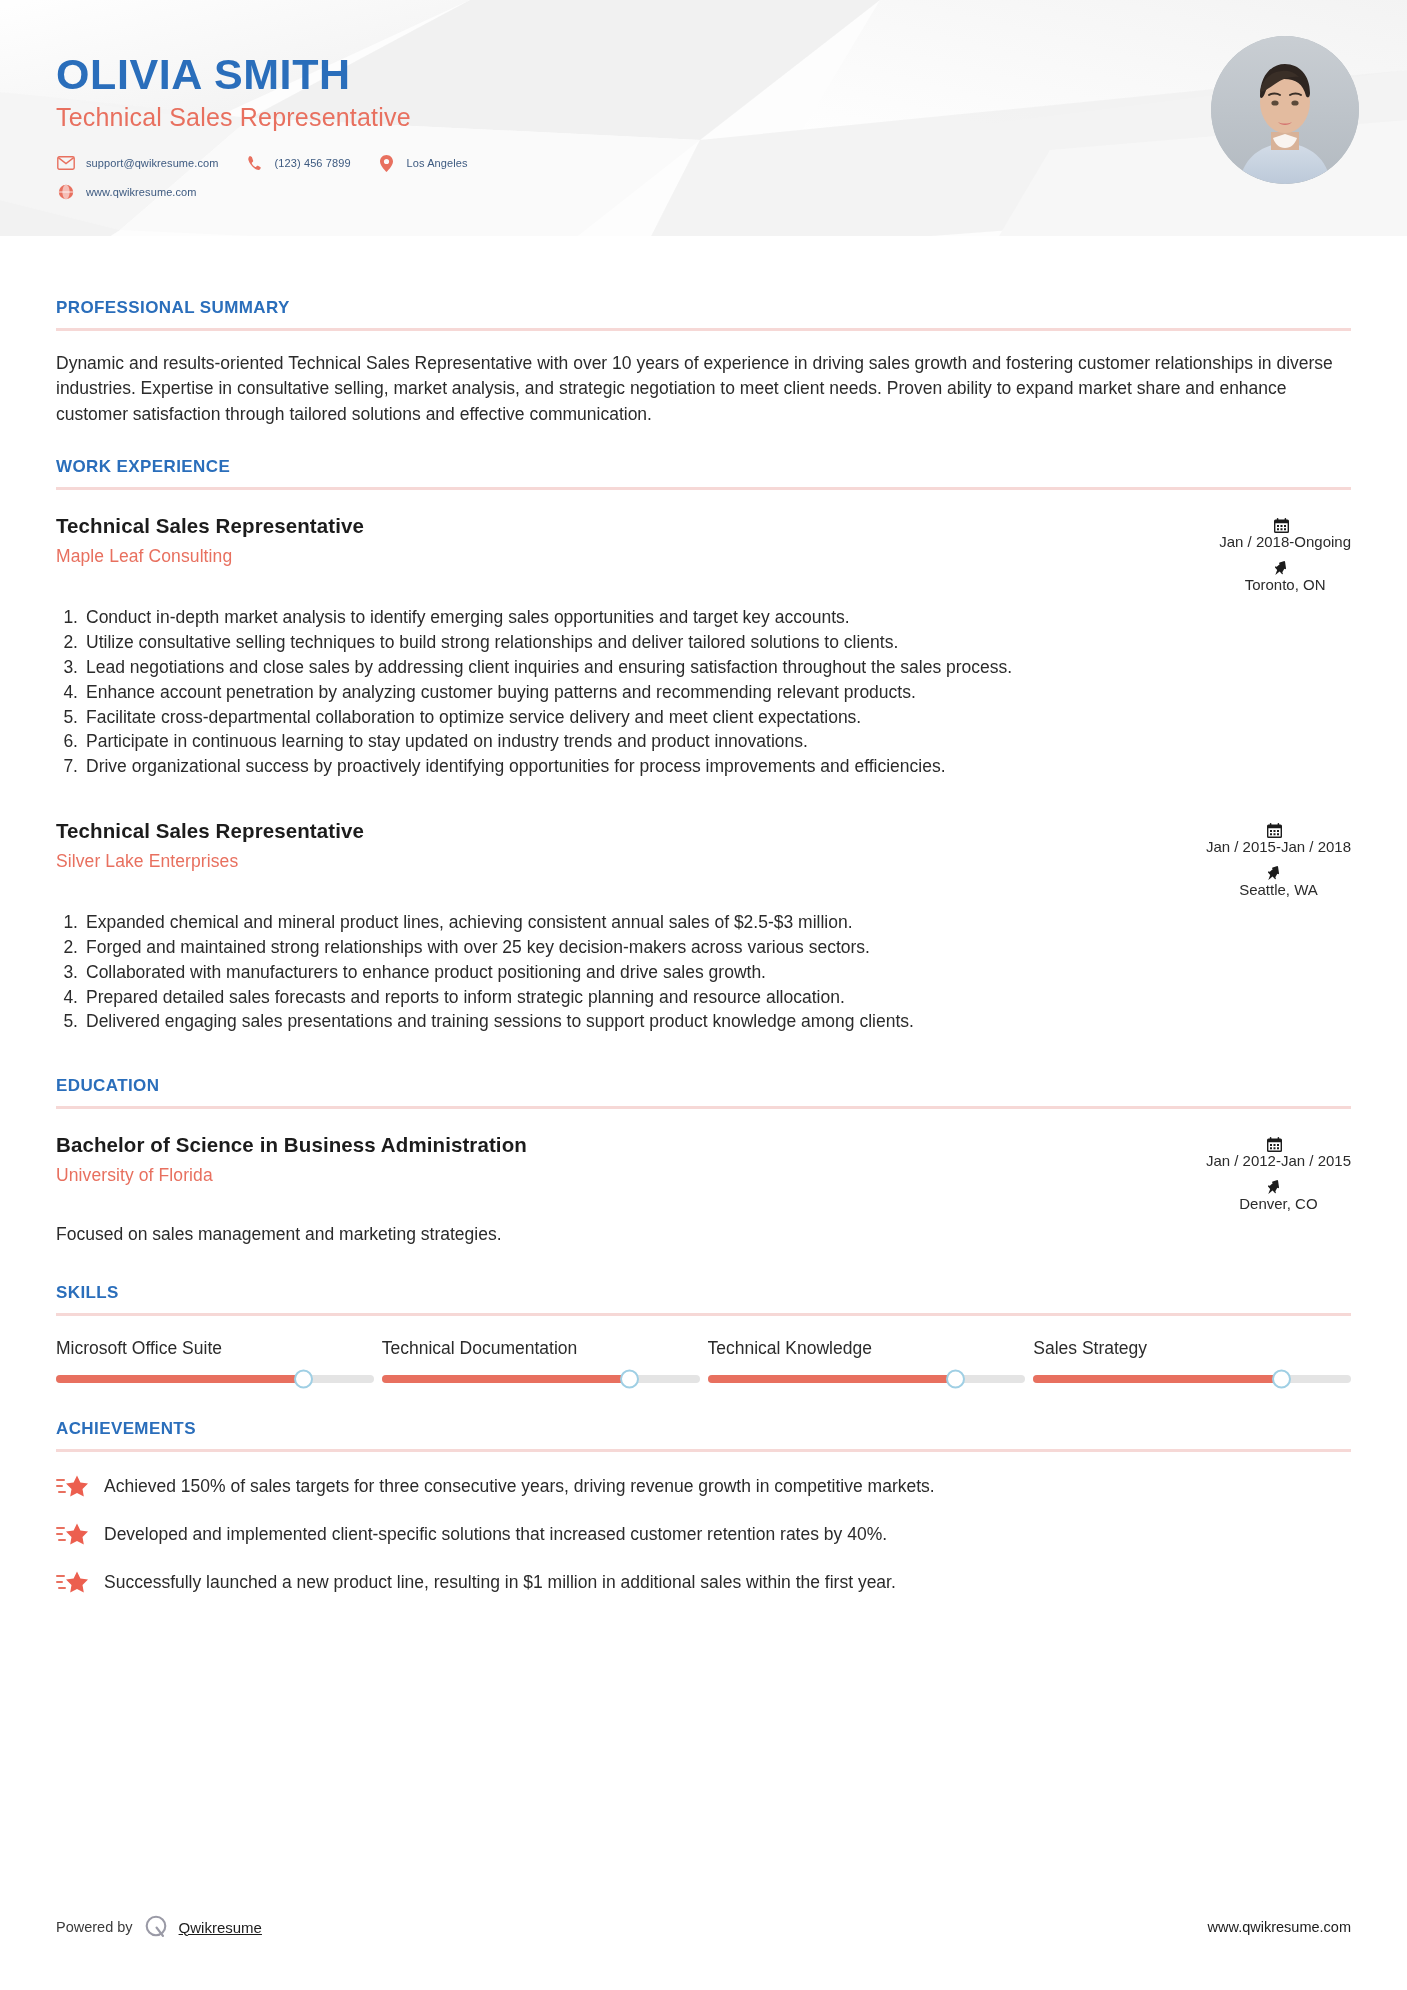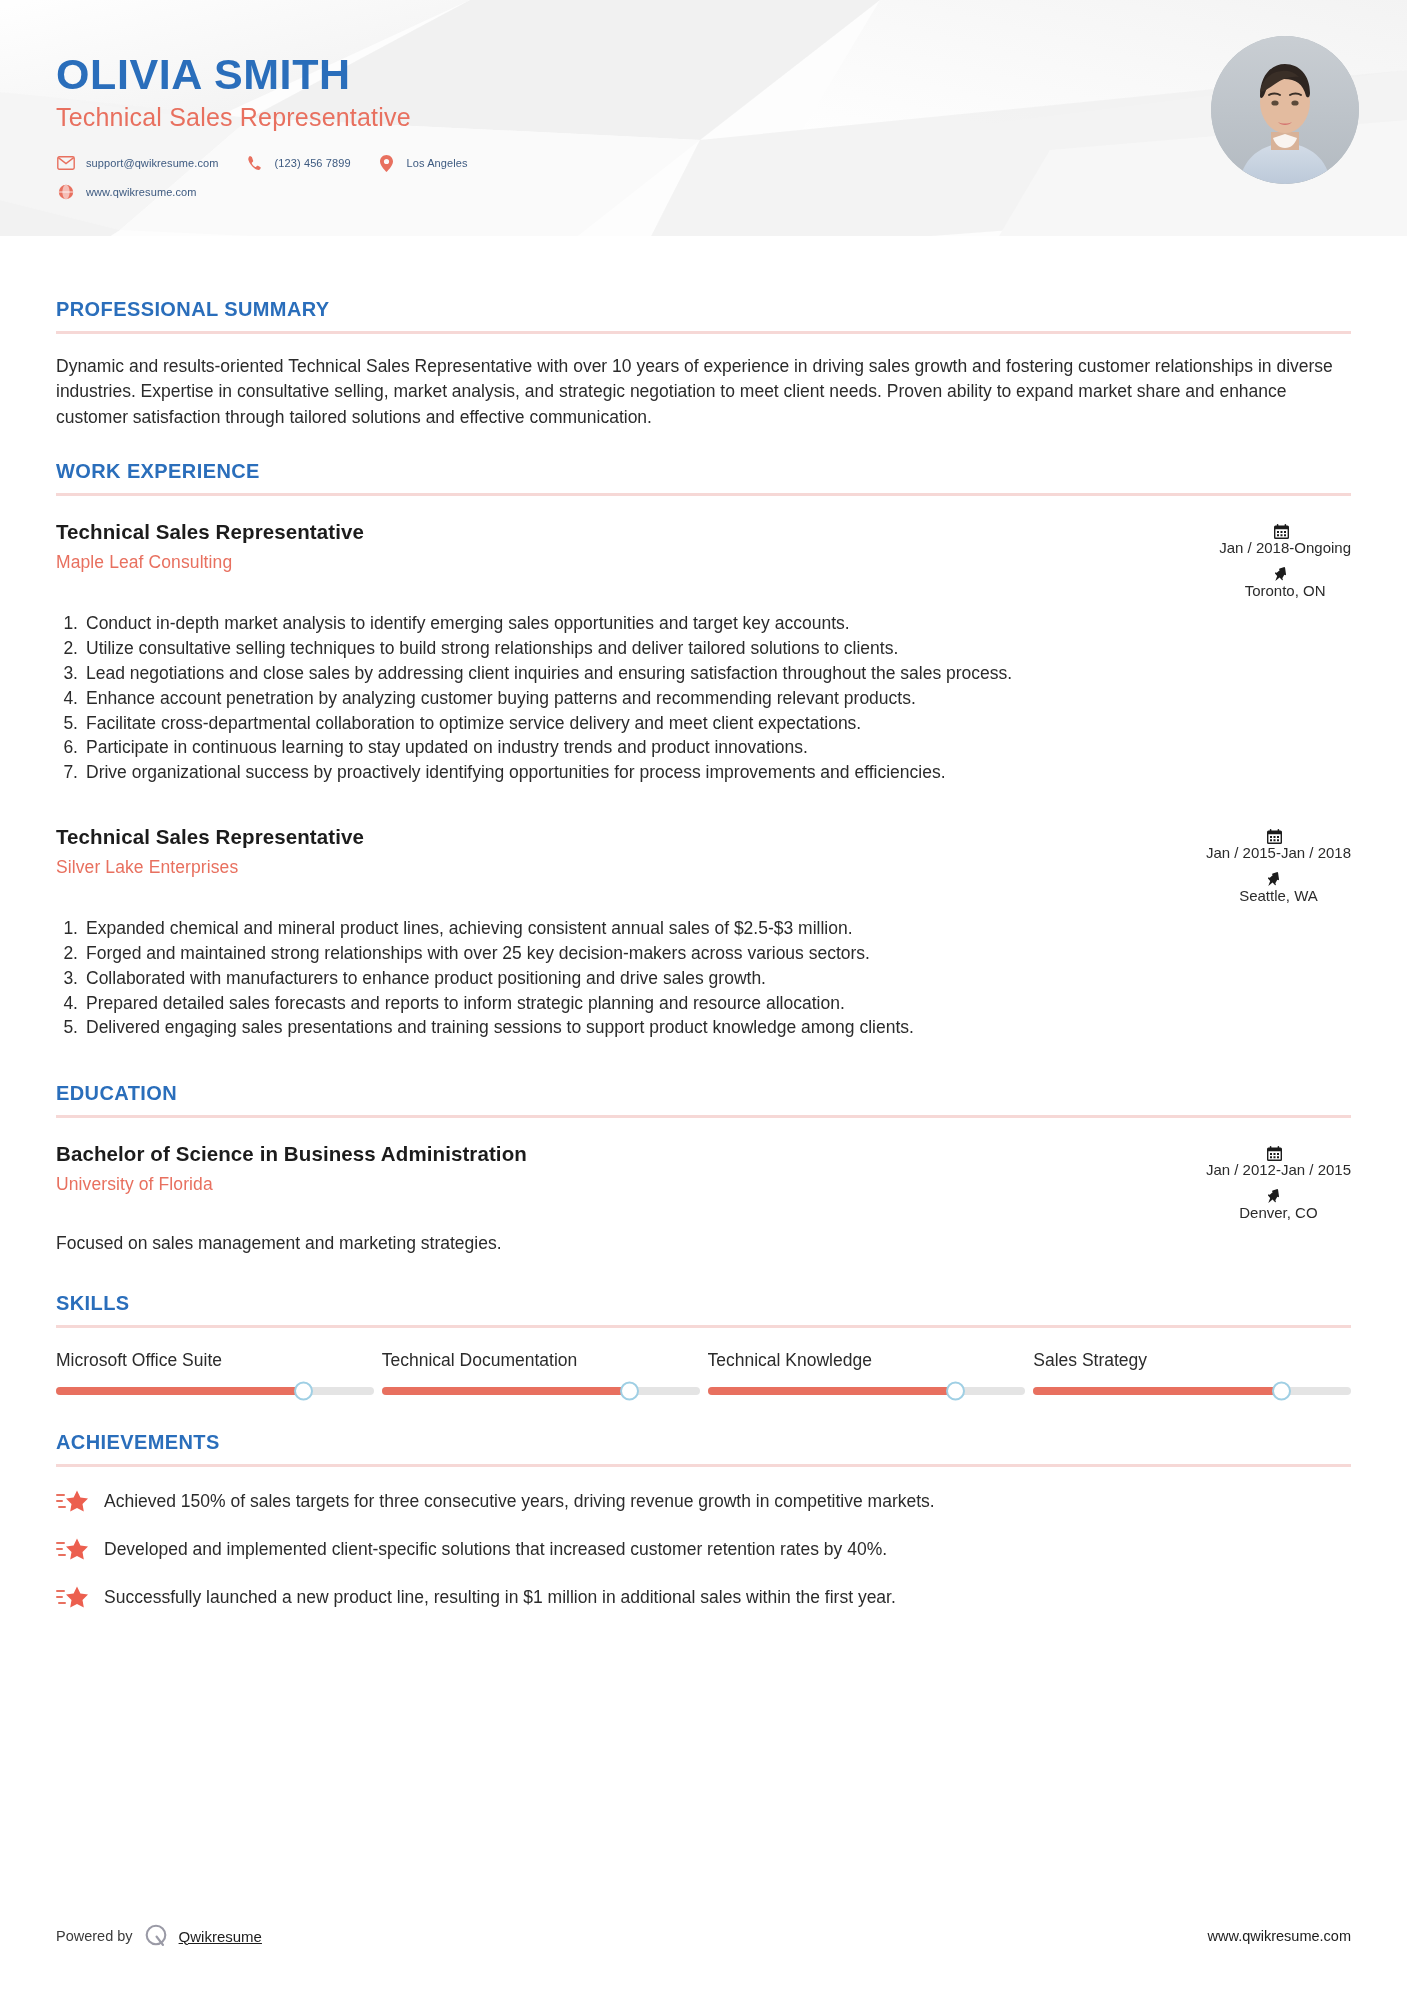--- a/index.html
+++ b/index.html
@@ -95,21 +95,21 @@
   }
 
   
   .body-wrap {
     padding: 0 56px;
   }
 
   .section { margin-top: 30px; }
 
   .section-title {
-    font-size: 20px;
+    font-size: 17px;
     font-weight: bold;
     color: #2a6ebb;
     letter-spacing: 0.4px;
   }
   .section-rule {
     height: 3px;
     background: #f6d8d6;
     margin-top: 10px;
   }
 
@@ -251,21 +251,21 @@
     font-size: 17.5px;
     color: #2b2b2b;
     line-height: 1.4;
   }
 
   
   .footer {
     position: absolute;
     left: 56px;
     right: 56px;
-    bottom: 41px;
+    bottom: 50px;
     display: flex;
     align-items: center;
     justify-content: space-between;
     text-align: center;
   }
   .footer-left {
     display: flex;
     align-items: center;
     gap: 10px;
   }

